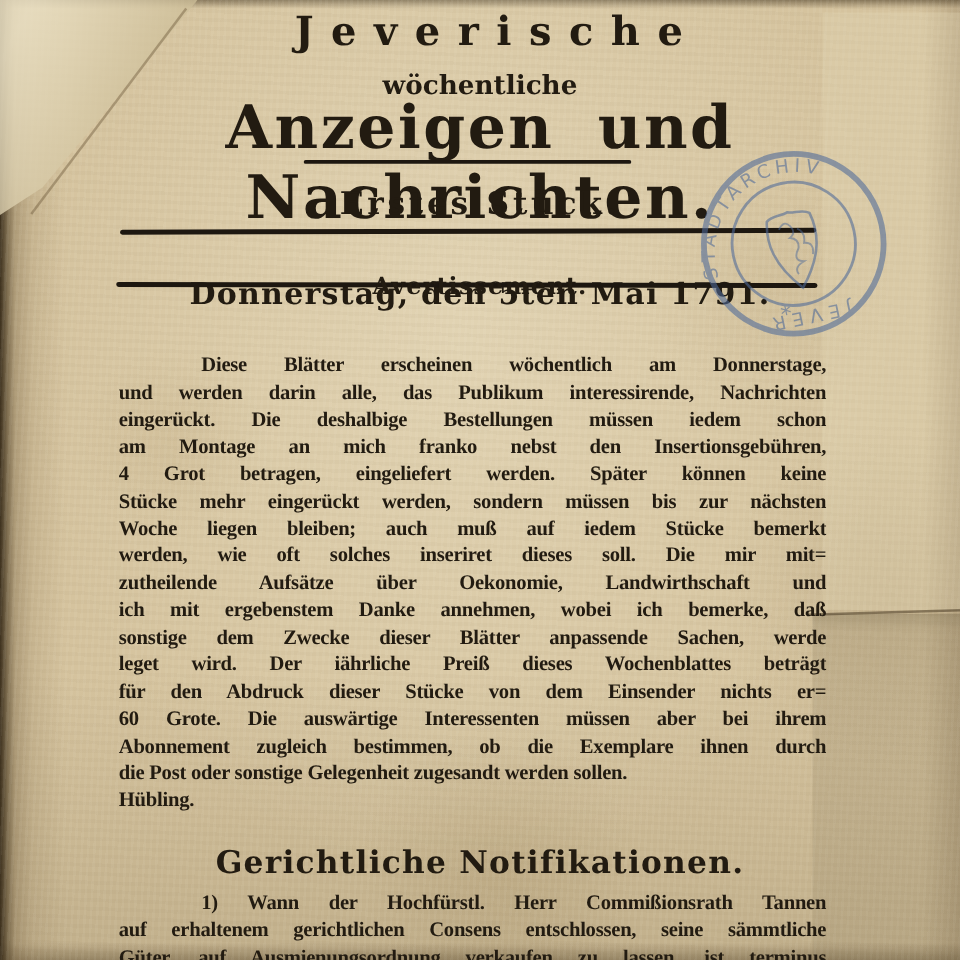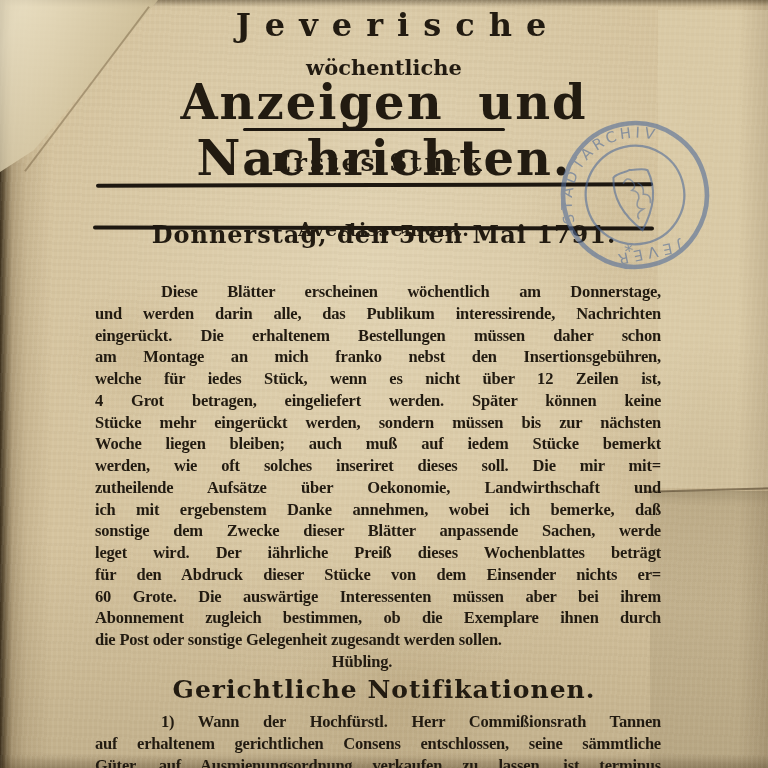--- a/index.html
+++ b/index.html
@@ -32,21 +32,21 @@
   .rule{position:absolute;background:#1d1710;border-radius:2px;}
   .rule-short{top:128px;left:243px;width:262px;height:3px;}
   .rule-a{top:183px;left:96px;width:557px;height:4px;transform:rotate(-0.15deg);}
   .rule-b{top:226px;left:93px;width:561px;height:4px;transform:rotate(0.1deg);}
   .bodyblock{position:absolute;left:95px;width:566px;font-family:"Liberation Serif",serif;font-weight:bold;font-size:16.5px;letter-spacing:-0.2px;}
   .body1{top:281px;}
   .body2{top:711px;}
   .tline{height:21.75px;line-height:21.75px;overflow:hidden;text-align:justify;text-align-last:justify;white-space:nowrap;}
   .tline.lastline{text-align-last:left;}
   .indent{text-indent:66px;}
-  .signature{height:22px;line-height:22px;text-align:center;padding-right:32px;}
+  .signature{height:22px;line-height:22px;text-align:left;padding-right:32px;}
   .stamp{position:absolute;left:558px;top:118px;width:154px;height:154px;z-index:5;}
   .corner-fold{position:absolute;left:0;top:0;width:170px;height:175px;z-index:2;
     clip-path:polygon(0 0,158px 0,34px 150px,0 172px);
     background:linear-gradient(118deg, rgba(236,226,198,0.85) 10%, rgba(205,190,152,0.75) 60%, rgba(170,152,112,0.6) 100%);}
   .fold-edge{position:absolute;left:86px;top:-14px;width:2px;height:206px;background:rgba(110,92,60,0.45);transform:rotate(37deg);z-index:2;}
   .crease-line{position:absolute;left:646px;top:489px;width:122px;height:2px;background:rgba(74,60,38,0.55);transform:rotate(-1.6deg);z-index:1;}
   .crease-area{position:absolute;left:650px;top:491px;width:118px;height:277px;z-index:1;
     background:linear-gradient(180deg, rgba(98,86,60,0.30), rgba(100,88,62,0.14) 14px, rgba(104,92,66,0.12));}
   .right-light{position:absolute;left:658px;top:10px;width:110px;height:478px;z-index:0;background:rgba(238,228,198,0.22);}
   .texture{position:absolute;inset:0;z-index:0;pointer-events:none;
@@ -86,23 +86,22 @@
       </text>
       <text x="75" y="22" font-family="DejaVu Sans, sans-serif" font-size="14.5" letter-spacing="5" fill="#4e6a99" text-anchor="middle" transform="rotate(180 75 75)">JEVER</text>
       <text x="54" y="133" font-family="DejaVu Sans, sans-serif" font-size="17" fill="#4e6a99">*</text>
     </g>
   </svg>
 
   <div class="centerband fraktur h-avert z2">Avertissement.</div>
   <div class="bodyblock body1 z2">
     <div class="tline indent">Diese Blätter erscheinen wöchentlich am Donnerstage,</div>
     <div class="tline">und werden darin alle, das Publikum interessirende, Nachrichten</div>
-    <div class="tline">eingerückt.  Die erhaltenem Bestellungen müssen daher schon</div>
+    <div class="tline">eingerückt.  Die deshalbige Bestellungen müssen iedem schon</div>
     <div class="tline">am Montage an mich franko nebst den Insertionsgebühren,</div>
-    <div class="tline">welche für iedes Stück, wenn es nicht über 12 Zeilen ist,</div>
     <div class="tline">4 Grot betragen, eingeliefert werden.  Später können keine</div>
     <div class="tline">Stücke mehr eingerückt werden, sondern müssen bis zur nächsten</div>
     <div class="tline">Woche liegen bleiben; auch muß auf iedem Stücke bemerkt</div>
     <div class="tline">werden, wie oft solches inseriret dieses soll.  Die mir mit=</div>
     <div class="tline">zutheilende Aufsätze über Oekonomie, Landwirthschaft und</div>
     <div class="tline">ich mit ergebenstem Danke annehmen, wobei ich bemerke, daß</div>
     <div class="tline">sonstige dem Zwecke dieser Blätter anpassende Sachen, werde</div>
     <div class="tline">leget wird.  Der iährliche Preiß dieses Wochenblattes beträgt</div>
     <div class="tline">für den Abdruck dieser Stücke von dem Einsender nichts er=</div>
     <div class="tline">60 Grote.  Die auswärtige Interessenten müssen aber bei ihrem</div>

